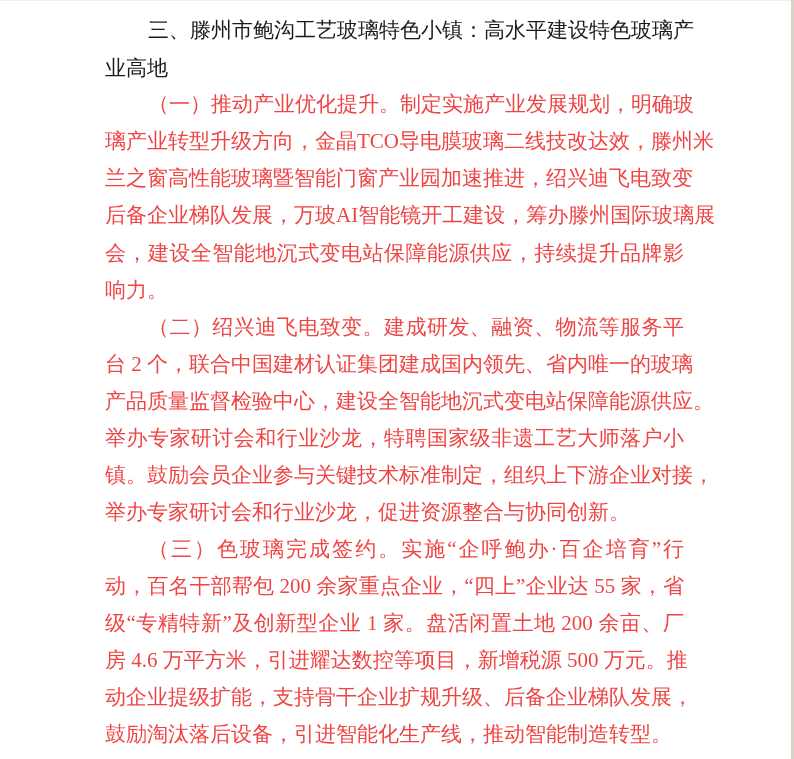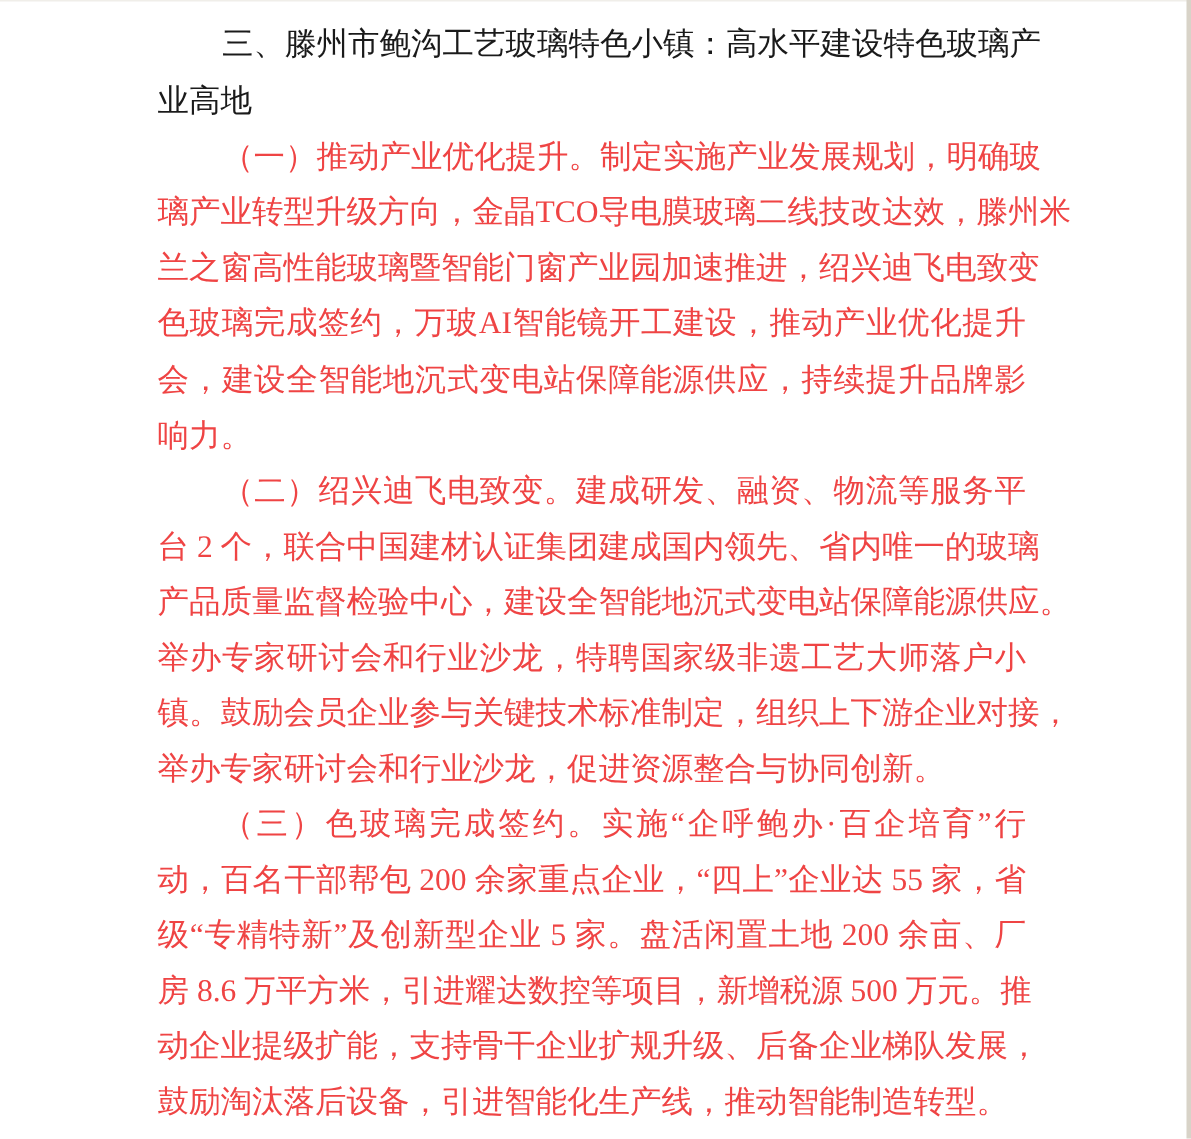--- a/index.html
+++ b/index.html
@@ -43,36 +43,36 @@
 
   <div>
     <div class="line indent heading" style="top:15px">三、滕州市鲍沟工艺玻璃特色小镇：高水平建设特色玻璃产</div>
     <div class="line heading last" style="top:53px">业高地</div>
   </div>
 
   <div>
     <div class="line indent body" style="top:89px">（一）推动产业优化提升。制定实施产业发展规划，明确玻</div>
     <div class="line body" style="top:126px">璃产业转型升级方向，金晶TCO导电膜玻璃二线技改达效，滕州米</div>
     <div class="line body" style="top:163px">兰之窗高性能玻璃暨智能门窗产业园加速推进，绍兴迪飞电致变</div>
-    <div class="line body" style="top:200px">色玻璃完成签约，万玻AI智能镜开工建设，推动产业优化提升</div>
+    <div class="line body" style="top:200px">后备企业梯队发展，万玻AI智能镜开工建设，筹办滕州国际玻璃展</div>
     <div class="line body" style="top:238px">会，建设全智能地沉式变电站保障能源供应，持续提升品牌影</div>
     <div class="line body last" style="top:275px">响力。</div>
   </div>
 
   <div>
     <div class="line indent body" style="top:312px">（二）绍兴迪飞电致变。建成研发、融资、物流等服务平</div>
     <div class="line body" style="top:349px">台 2 个，联合中国建材认证集团建成国内领先、省内唯一的玻璃</div>
     <div class="line body" style="top:386px">产品质量监督检验中心，建设全智能地沉式变电站保障能源供应。</div>
     <div class="line body" style="top:423px">举办专家研讨会和行业沙龙，特聘国家级非遗工艺大师落户小</div>
     <div class="line body" style="top:460px">镇。鼓励会员企业参与关键技术标准制定，组织上下游企业对接，</div>
     <div class="line body last" style="top:497px">举办专家研讨会和行业沙龙，促进资源整合与协同创新。</div>
   </div>
 
   <div>
     <div class="line indent body" style="top:534px">（三）色玻璃完成签约。实施“企呼鲍办·百企培育”行</div>
     <div class="line body" style="top:571px">动，百名干部帮包 200 余家重点企业，“四上”企业达 55 家，省</div>
-    <div class="line body" style="top:608px">级“专精特新”及创新型企业 5 家。盘活闲置土地 200 余亩、厂</div>
-    <div class="line body" style="top:645px">房 8.6 万平方米，引进耀达数控等项目，新增税源 500 万元。推</div>
+    <div class="line body" style="top:608px">级“专精特新”及创新型企业 1 家。盘活闲置土地 200 余亩、厂</div>
+    <div class="line body" style="top:645px">房 4.6 万平方米，引进耀达数控等项目，新增税源 500 万元。推</div>
     <div class="line body" style="top:682px">动企业提级扩能，支持骨干企业扩规升级、后备企业梯队发展，</div>
     <div class="line body last" style="top:719px">鼓励淘汰落后设备，引进智能化生产线，推动智能制造转型。</div>
   </div>
 
 </div>
 
 </body></html>

